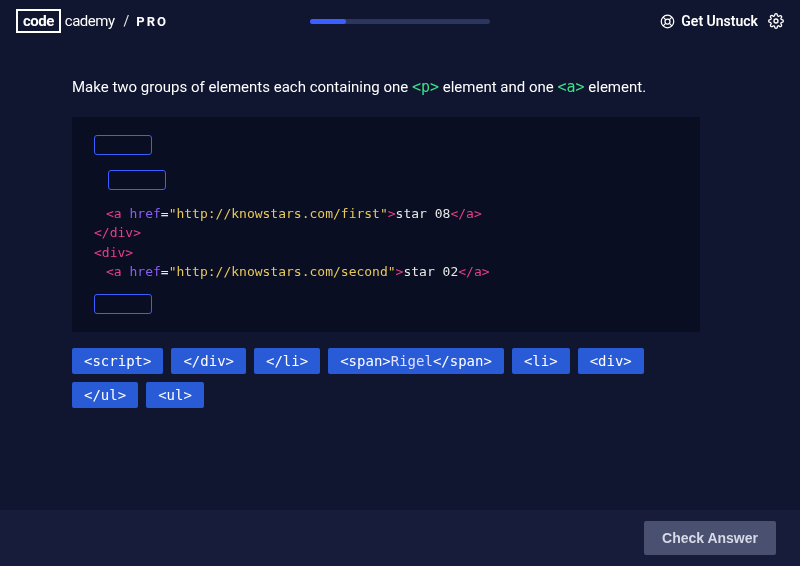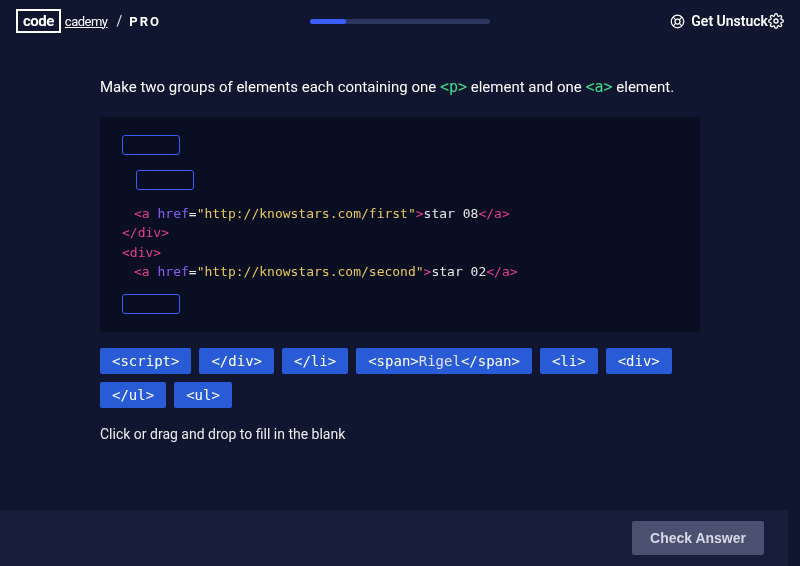--- a/index.html
+++ b/index.html
@@ -18,43 +18,43 @@
   position: relative;
 }
 .logo { display: flex; align-items: center; gap: 4px; }
 .logo-box {
   border: 2px solid #fff;
   padding: 1px 5px;
   font-weight: 700;
   font-size: 15px;
   letter-spacing: -0.5px;
 }
-.logo-rest { font-size: 13px; letter-spacing: -0.5px; text-decoration: underline; }
+.logo-rest { font-size: 15px; letter-spacing: -0.5px; }
 .logo-slash { margin: 0 3px 0 5px; font-size: 14px; opacity: 0.9; }
 .logo-pro { font-weight: 700; font-size: 13px; letter-spacing: 2px; }
 .progress-track {
   position: absolute;
   left: 50%; transform: translateX(-50%);
   width: 180px; height: 5px;
   background: #2B3560;
   border-radius: 3px;
 }
 .progress-fill {
   height: 100%;
   background: #3A5EFF;
   border-radius: 3px;
   width: 20%;
 }
 .spacer { flex: 1; }
-.header-right { display: flex; align-items: center; }
+.header-right { display: flex; align-items: center; gap: 10px; }
 .unstuck { display: flex; align-items: center; gap: 6px; font-weight: 600; font-size: 14px; cursor: pointer; }
 .icon-btn { width: 16px; height: 16px; cursor: pointer; display: flex; align-items: center; justify-content: center; }
 svg { display: block; }
 
-.content { padding: 34px 100px 0 100px; }
+.content { padding: 34px 100px 0 72px; }
 .prompt { font-size: 15px; line-height: 1.5; margin-bottom: 18px; }
 .prompt .code-tag { color: #3EE08A; font-family: Menlo, Monaco, Consolas, monospace; }
 
 .code-area {
   background: #0A0E22;
   padding: 14px 12px 16px 12px;
   font-family: Menlo, Monaco, Consolas, monospace;
   font-size: 13px;
   line-height: 1.5;
 }
@@ -87,21 +87,21 @@
   cursor: grab;
   border-radius: 2px;
   user-select: none;
 }
 .opt-t { color: #fff; }
 .opt-text { color: #E0E0FF; }
 .hint { margin-top: 18px; font-size: 14px; color: #eee; }
 
 .footer {
   position: absolute;
-  left: 0; right: 12px; bottom: 0;
+  left: 0; right: 0; bottom: 0;
   height: 56px;
   background: #161C3A;
   display: flex;
   align-items: center;
   justify-content: flex-end;
   padding: 0 24px;
 }
 .check-btn {
   background: #4A5070;
   color: #D8DAE8;
@@ -169,18 +169,17 @@
       <div class="opt">&lt;script&gt;</div>
       <div class="opt">&lt;/div&gt;</div>
       <div class="opt">&lt;/li&gt;</div>
       <div class="opt"><span class="opt-t">&lt;span&gt;</span><span class="opt-text">Rigel</span><span class="opt-t">&lt;/span&gt;</span></div>
       <div class="opt">&lt;li&gt;</div>
       <div class="opt">&lt;div&gt;</div>
       <div class="opt">&lt;/ul&gt;</div>
       <div class="opt">&lt;ul&gt;</div>
     </div>
 
-  <div class="hint">Click or drag and drop to fill in the blank</div>
 </div>
 
 <div class="footer">
   <button class="check-btn">Check Answer</button>
 </div>
 
 </body></html>

